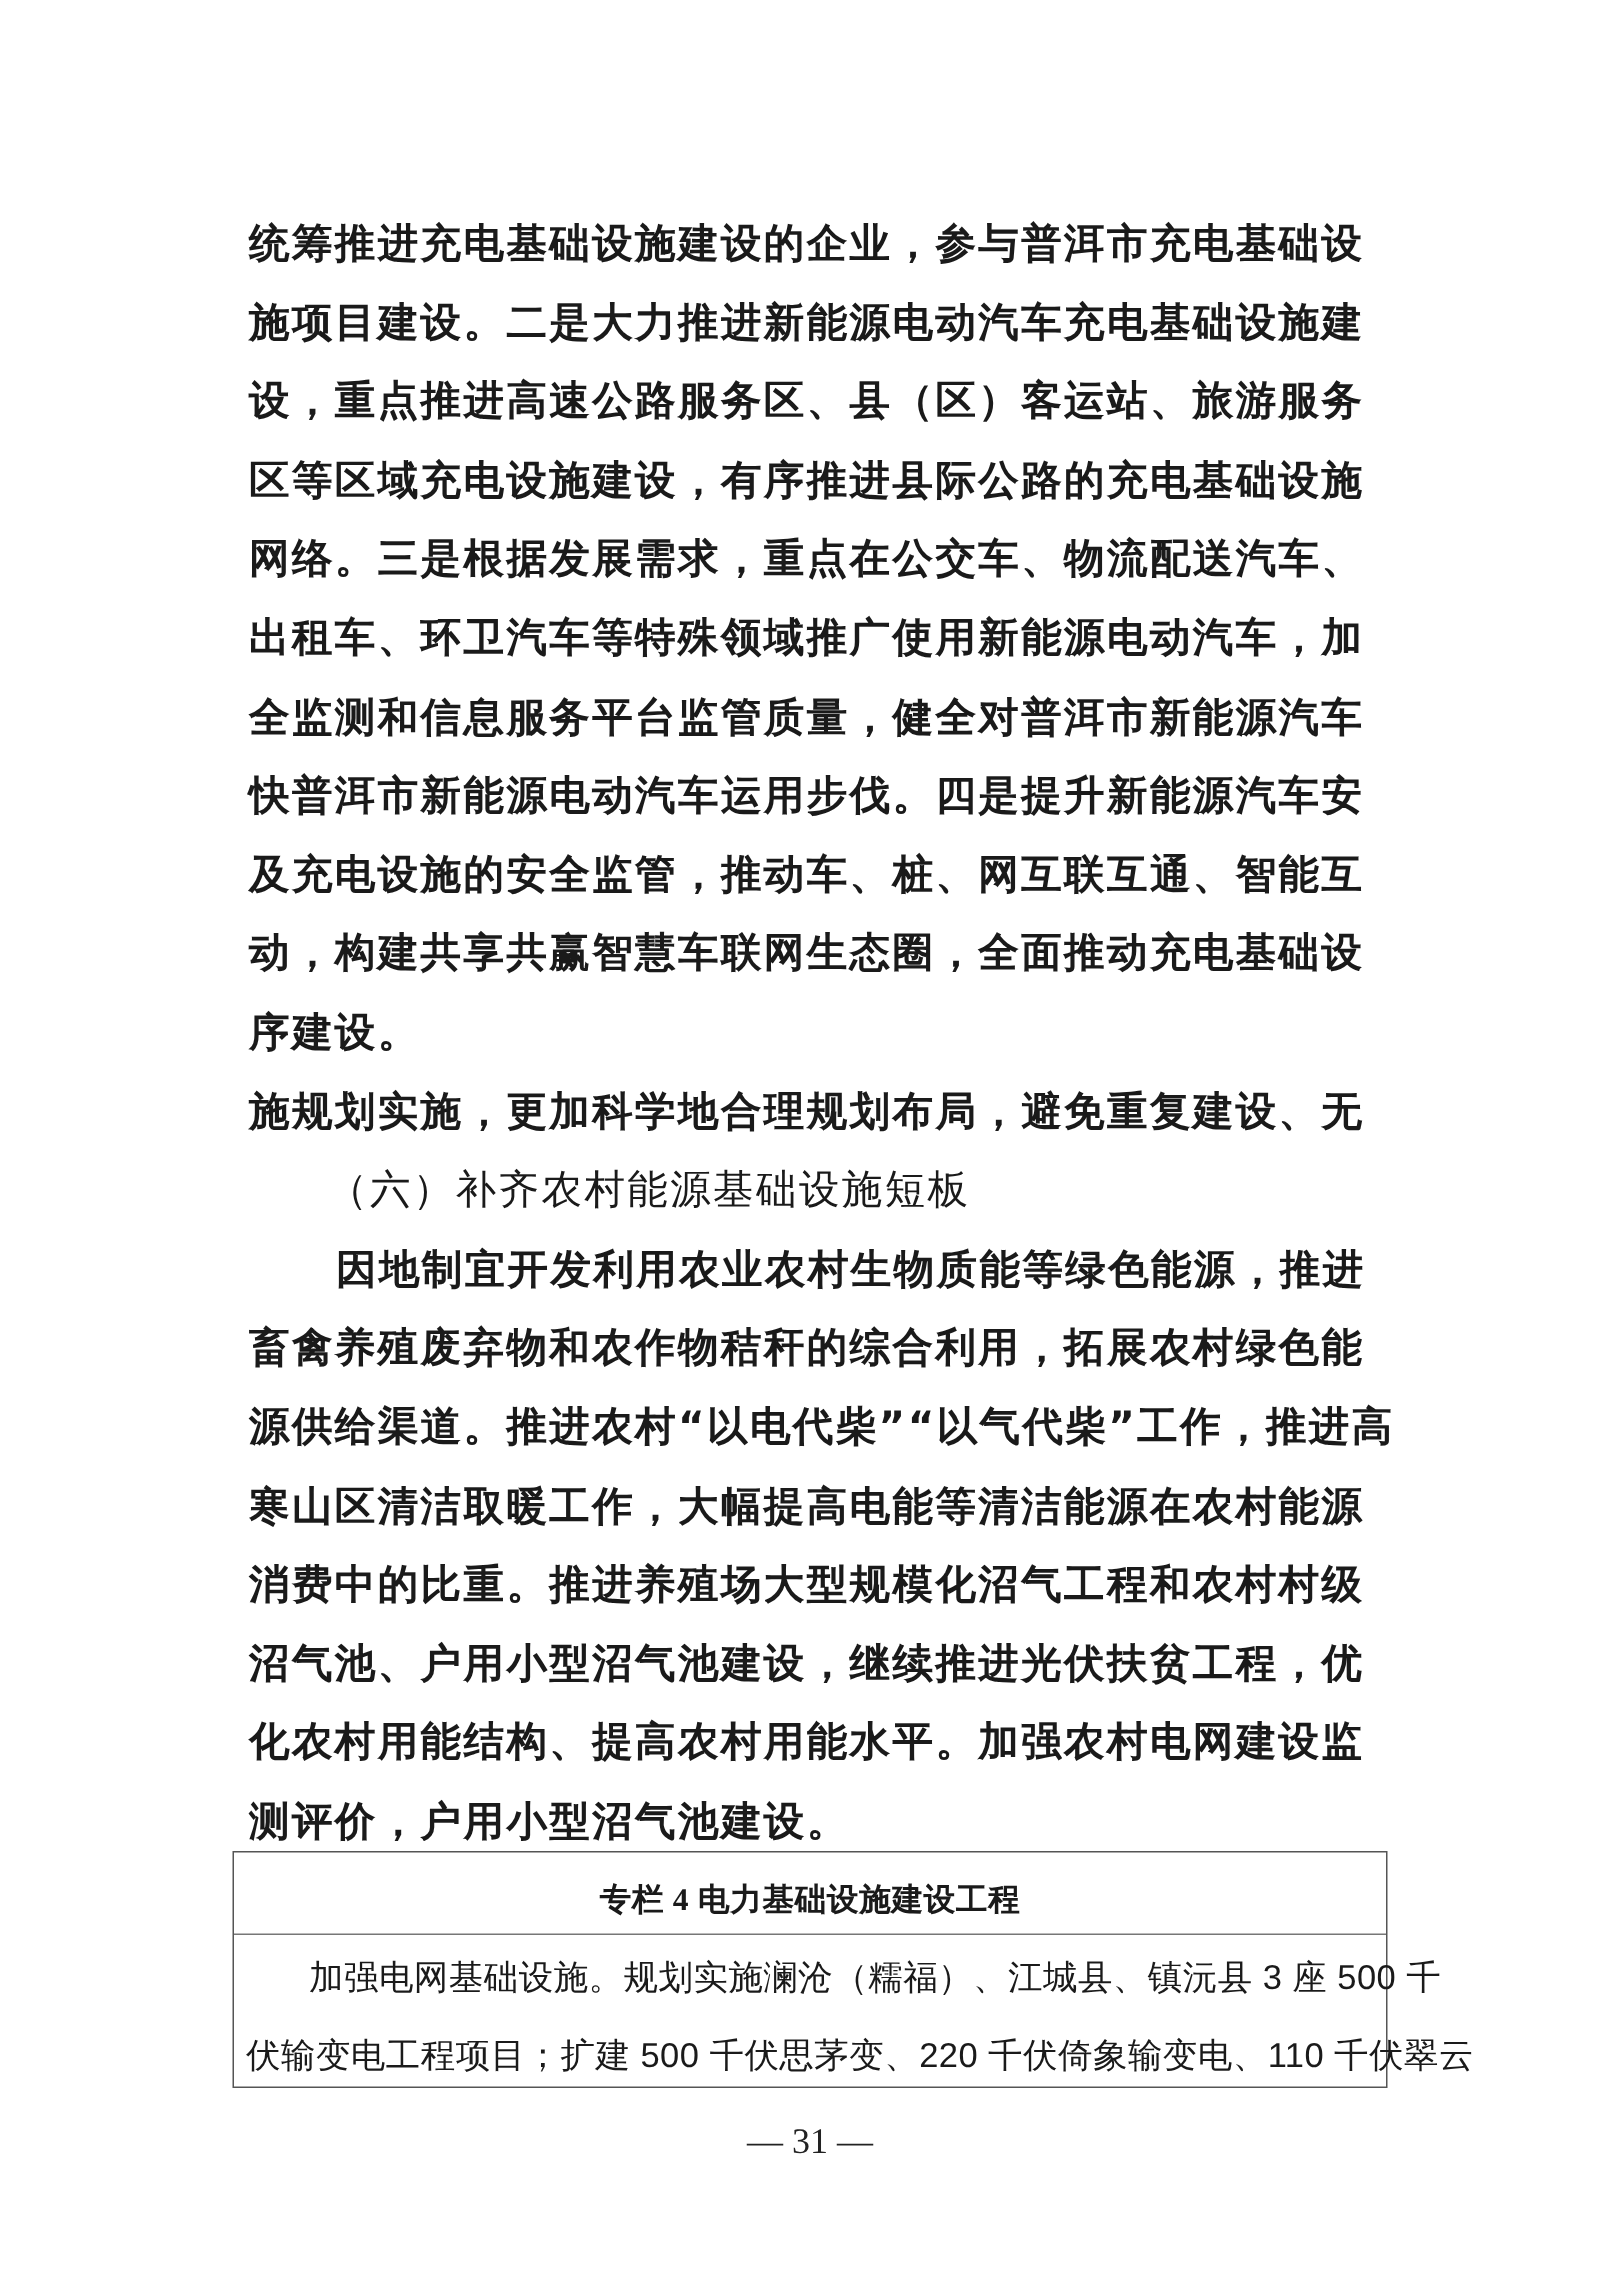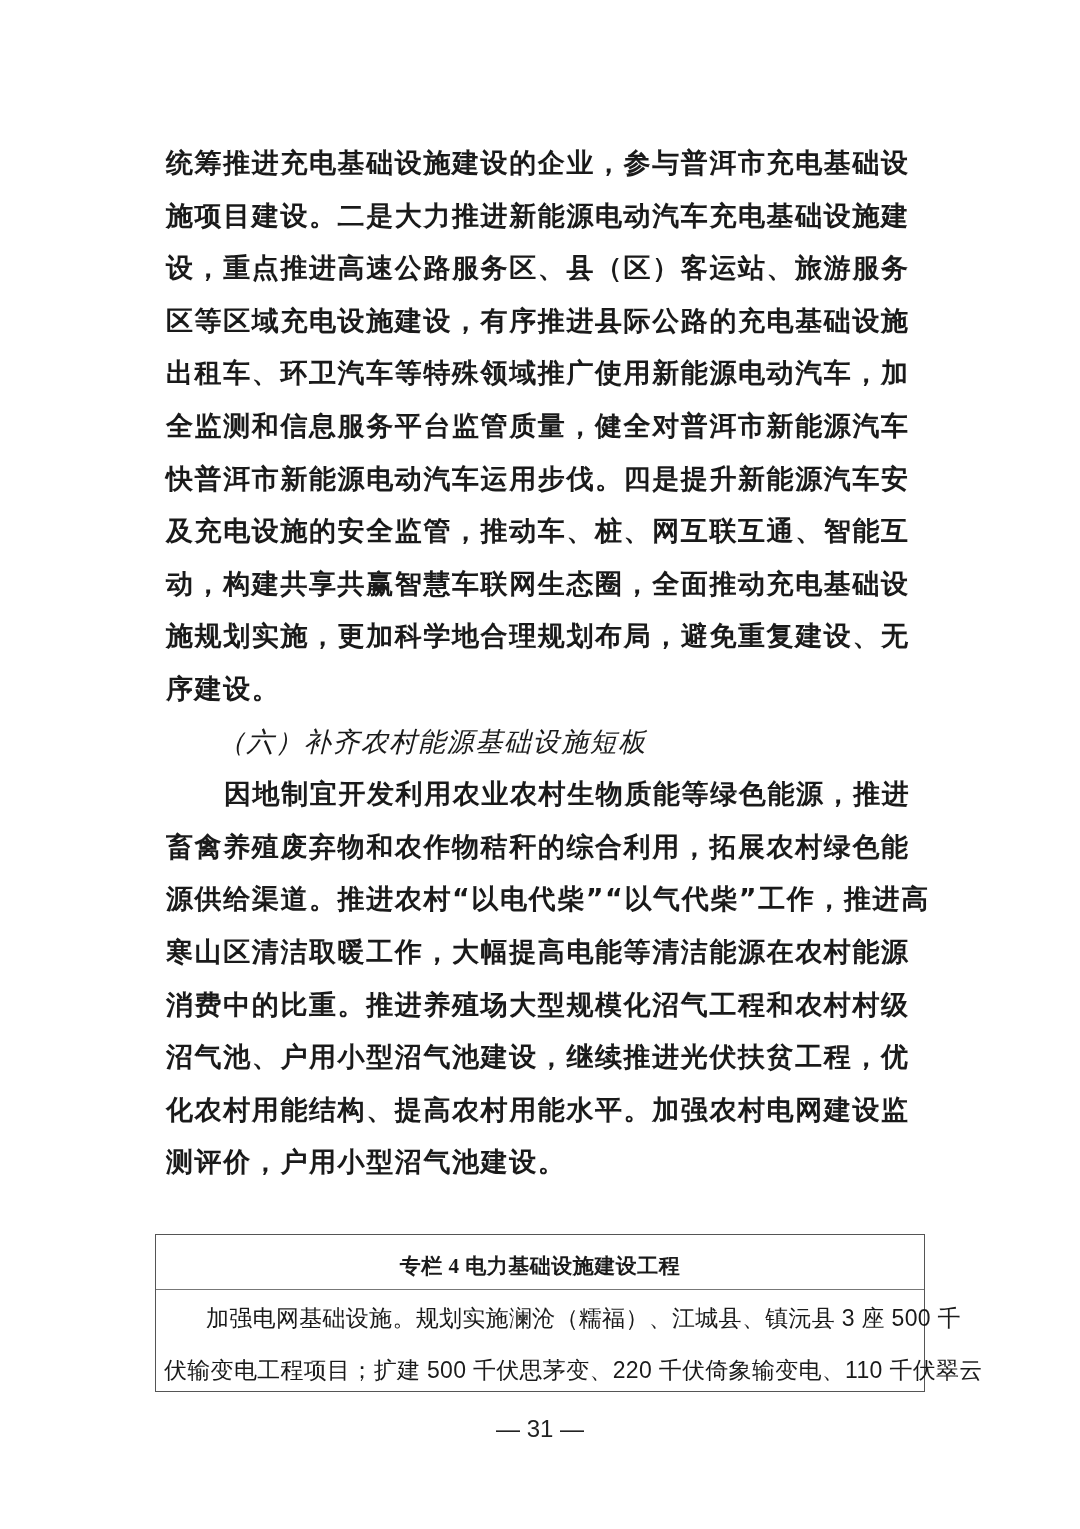--- a/index.html
+++ b/index.html
@@ -12,40 +12,41 @@
   .indent { padding-left: 58px; }
   .heading { font-weight: normal; }
   .box { position: absolute; left: 155px; top: 1234px; width: 770px; height: 158px;
          border: 1.5px solid #555; box-sizing: border-box; }
   .box-title { height: 54px; line-height: 62px; text-align: center; font-size: 21px; font-weight: bold;
                border-bottom: 1.5px solid #777; font-family: "Liberation Serif", serif; letter-spacing: 0.5px; }
   .box-body { padding: 0 8px; font-family: Liberation Sans, sans-serif; font-size: 23px; }
   .box-line { height: 52px; line-height: 56px; white-space: nowrap; letter-spacing: 0.3px; }
   .box-line.indent { padding-left: 42px; }
   .page-num { position: absolute; left: 0; width: 1080px; top: 1415px; text-align: center;
-              font-family: Liberation Sans, sans-serif; font-size: 24px; color: #222; }
+              font-family: Liberation Serif, serif; font-size: 24px; color: #222; }
 </style>
 </head>
 <body>
 
 <div class="page">
 
   <div class="body-text" style="top:137px;">
     <div class="line">统筹推进充电基础设施建设的企业，参与普洱市充电基础设</div>
     <div class="line">施项目建设。二是大力推进新能源电动汽车充电基础设施建</div>
     <div class="line">设，重点推进高速公路服务区、县（区）客运站、旅游服务</div>
     <div class="line">区等区域充电设施建设，有序推进县际公路的充电基础设施</div>
+    <div class="line">网络。三是根据发展需求，重点在公交车、物流配送汽车、</div>
     <div class="line">出租车、环卫汽车等特殊领域推广使用新能源电动汽车，加</div>
     <div class="line">全监测和信息服务平台监管质量，健全对普洱市新能源汽车</div>
     <div class="line">快普洱市新能源电动汽车运用步伐。四是提升新能源汽车安</div>
     <div class="line">及充电设施的安全监管，推动车、桩、网互联互通、智能互</div>
     <div class="line">动，构建共享共赢智慧车联网生态圈，全面推动充电基础设</div>
+    <div class="line">序建设。</div>
     <div class="line">施规划实施，更加科学地合理规划布局，避免重复建设、无</div>
-    <div class="line">序建设。</div>
-    <div class="line indent heading" style="padding-left:52px;font-style:italic;">（六）补齐农村能源基础设施短板</div>
+    <div class="line indent heading" style="padding-left:52px;">（六）补齐农村能源基础设施短板</div>
     <div class="line indent">因地制宜开发利用农业农村生物质能等绿色能源，推进</div>
     <div class="line">畜禽养殖废弃物和农作物秸秆的综合利用，拓展农村绿色能</div>
     <div class="line">源供给渠道。推进农村“以电代柴”“以气代柴”工作，推进高</div>
     <div class="line">寒山区清洁取暖工作，大幅提高电能等清洁能源在农村能源</div>
     <div class="line">消费中的比重。推进养殖场大型规模化沼气工程和农村村级</div>
     <div class="line">沼气池、户用小型沼气池建设，继续推进光伏扶贫工程，优</div>
     <div class="line">化农村用能结构、提高农村用能水平。加强农村电网建设监</div>
     <div class="line">测评价，户用小型沼气池建设。</div>
   </div>
 

